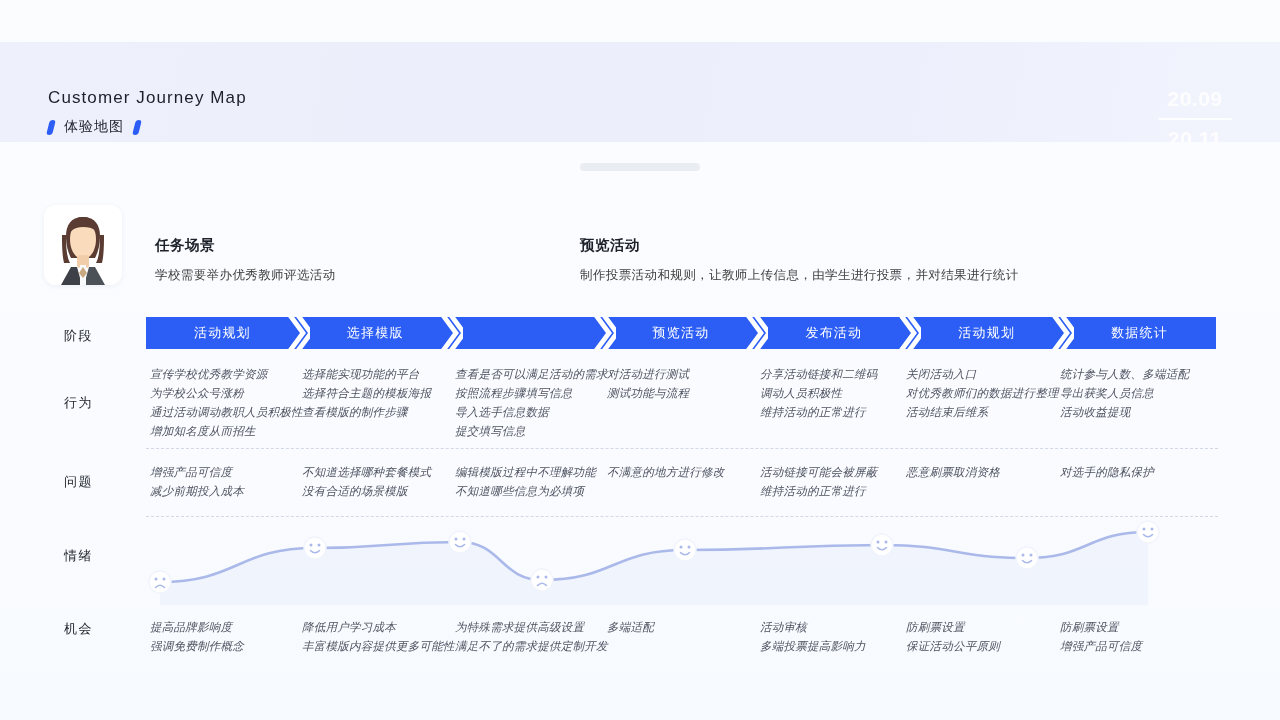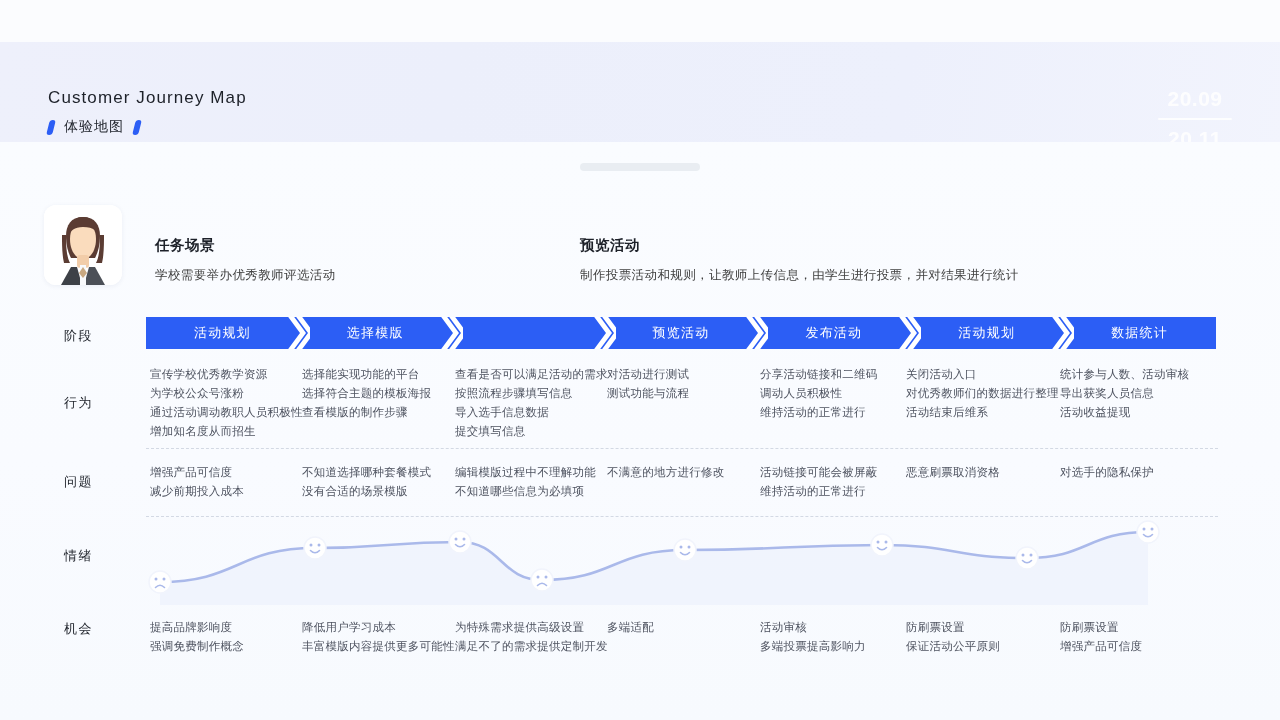--- a/index.html
+++ b/index.html
@@ -88,21 +88,21 @@
   }
   .chev {
     position:absolute; top:-1px; height:34px; width:22px;
   }
 
   
   .cell {
     position:absolute; font-size:11.5px; color:#4e5360;
     line-height:19px; letter-spacing:.25px; white-space:nowrap;
   }
-  .cell div { white-space:nowrap; }
+  .cell div { white-space:nowrap;font-style:italic; }
 
   
   .dashline {
     position:absolute; left:146px; width:1072px; height:0;
     border-top:1px dashed #d3d9e4;
   }
 
   
   .emo-wrap { position:absolute; left:130px; top:500px; width:1110px; height:105px; }
 </style>
@@ -222,21 +222,21 @@
       <div>分享活动链接和二维码</div>
       <div>调动人员积极性</div>
       <div>维持活动的正常进行</div>
     </div>
     <div class="cell" style="left: 906px; top: 365px;">
       <div>关闭活动入口</div>
       <div>对优秀教师们的数据进行整理</div>
       <div>活动结束后维系</div>
     </div>
     <div class="cell" style="left: 1060px; top: 365px;">
-      <div>统计参与人数、活动审核</div>
+      <div>统计参与人数、多端适配</div>
       <div>导出获奖人员信息</div>
       <div>活动收益提现</div>
     </div>
   </div>
 <div id="problemRow">
     <div class="cell" style="left: 150px; top: 463px;">
       <div>增强产品可信度</div>
       <div>减少前期投入成本</div>
     </div>
     <div class="cell" style="left: 302px; top: 463px;">

